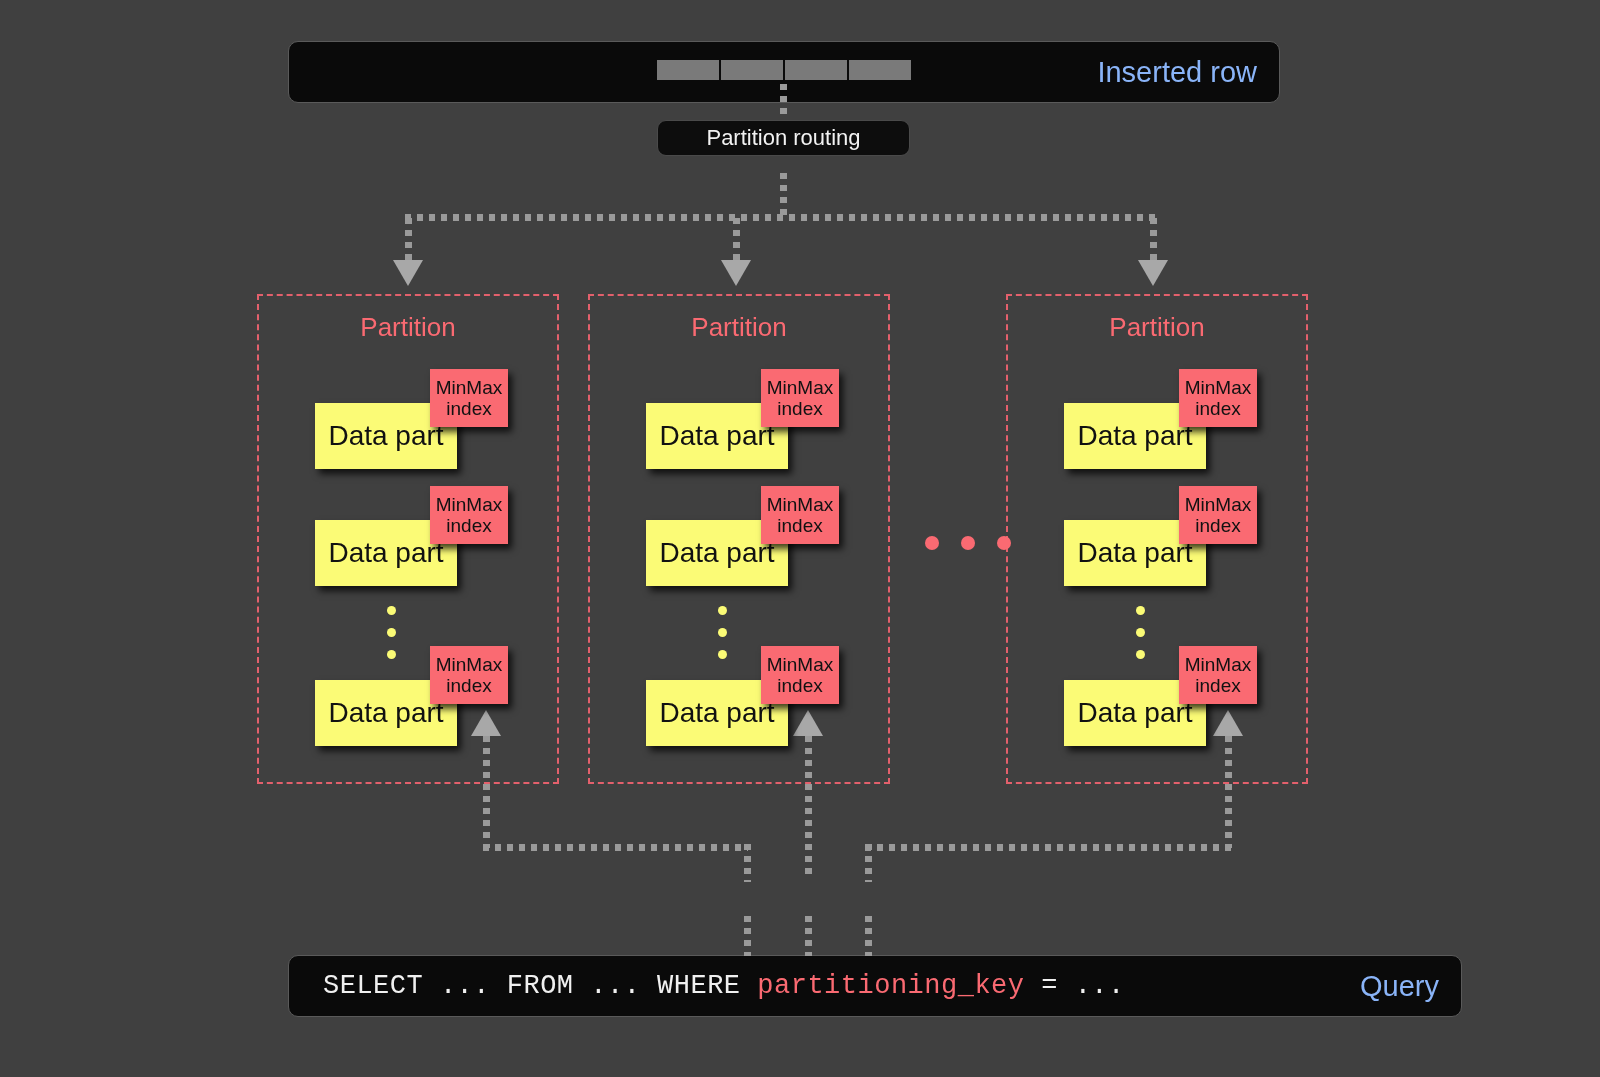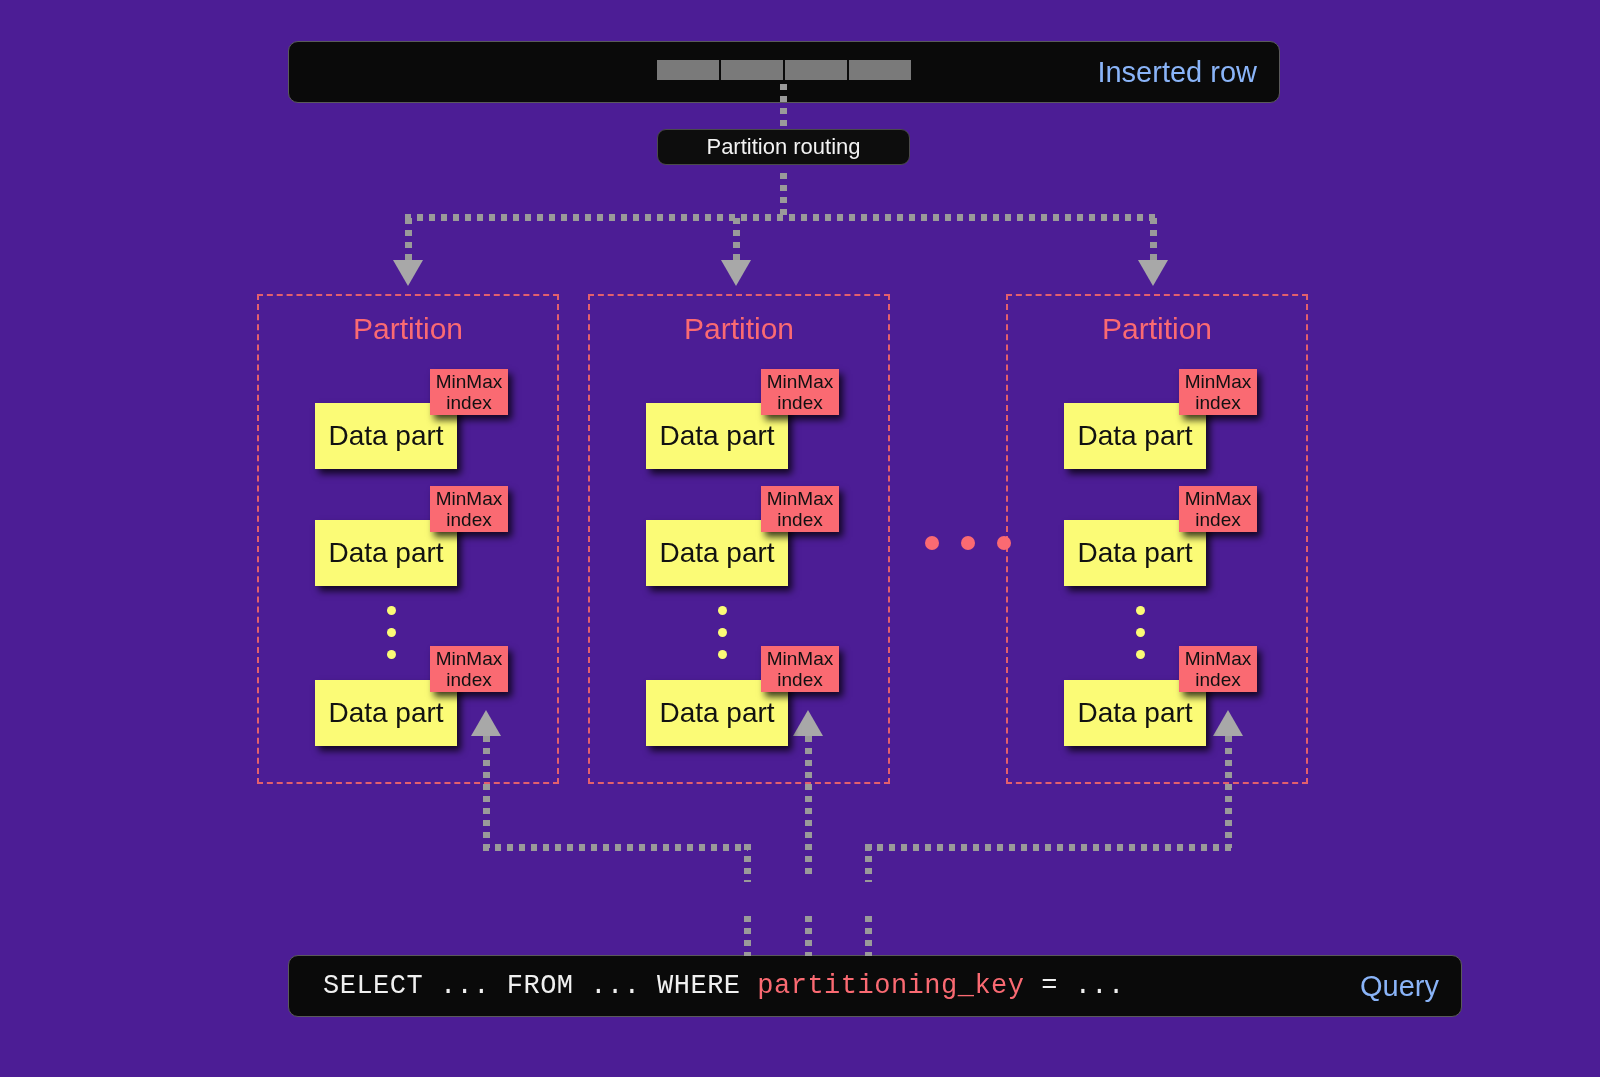--- a/index.html
+++ b/index.html
@@ -12,21 +12,21 @@
     width: 1600px;
     height: 1077px;
     font-family: "Liberation Sans", sans-serif;
     color: #e8e8e8;
     overflow: hidden;
   }
   #canvas {
     position: relative;
     width: 1600px;
     height: 1077px;
-    background: #4c1d95;
+    background: #404040;
   }
 
   
   .bar {
     position: absolute;
     background: #0a0a0a;
     border: 1px solid #5a5a5a;
     border-radius: 10px;
     box-sizing: border-box;
   }
@@ -79,21 +79,21 @@
     border-radius: 9px;
     box-sizing: border-box;
     display: flex;
     align-items: center;
     justify-content: center;
     font-size: 22px;
     color: #f2f2f2;
     z-index: 6;
     white-space: nowrap;
   }
-  #partition-routing { left: 657px; top: 129px; width: 253px; height: 36px; }
+  #partition-routing { left: 657px; top: 120px; width: 253px; height: 36px; }
   #partition-pruning { left: 680px; top: 878px; width: 253px; height: 38px; }
 
   
   .dot-v {
     position: absolute;
     width: 7px;
     background-image: linear-gradient(to bottom, #9a9a9a 0 6px, transparent 6px 12px);
     background-size: 7px 12px;
     z-index: 2;
   }
@@ -127,21 +127,21 @@
   #partition-0 { left: 257px; }
   #partition-1 { left: 588px; }
   #partition-2 { left: 1006px; }
 
   .partition-title {
     position: absolute;
     top: 16px;
     left: 0;
     width: 100%;
     text-align: center;
-    font-size: 30px;
+    font-size: 26px;
     color: #fa6a72;
   }
 
   
   .part-group {
     position: absolute;
     left: 56px;
     width: 210px;
     height: 100px;
   }
@@ -163,21 +163,21 @@
     justify-content: center;
     box-shadow: 4px 5px 7px rgba(0,0,0,0.75);
     z-index: 4;
     white-space: nowrap;
   }
   .minmax {
     position: absolute;
     left: 115px;
     top: 0;
     width: 78px;
-    height: 46px;
+    height: 58px;
     background: #fa6a72;
     color: #111;
     font-size: 19px;
     line-height: 1.12;
     text-align: center;
     display: flex;
     flex-direction: column;
     align-items: center;
     justify-content: center;
     box-shadow: 4px 5px 7px rgba(0,0,0,0.75);

